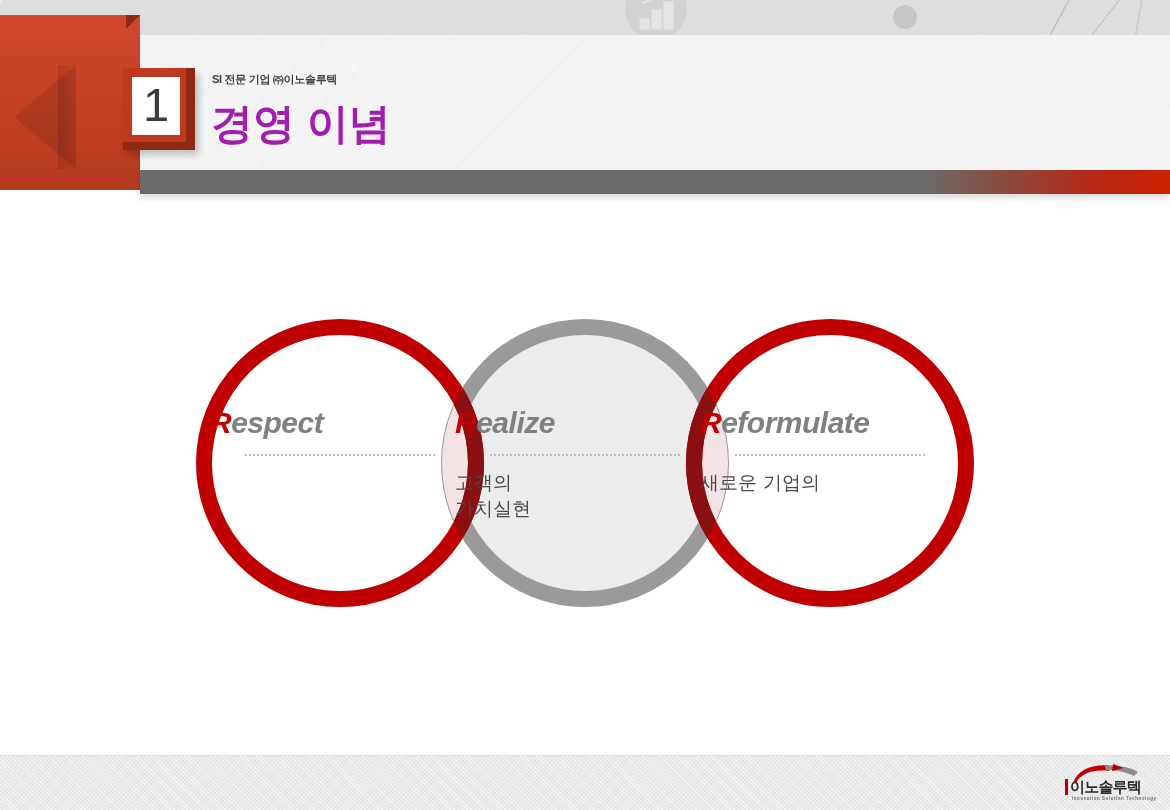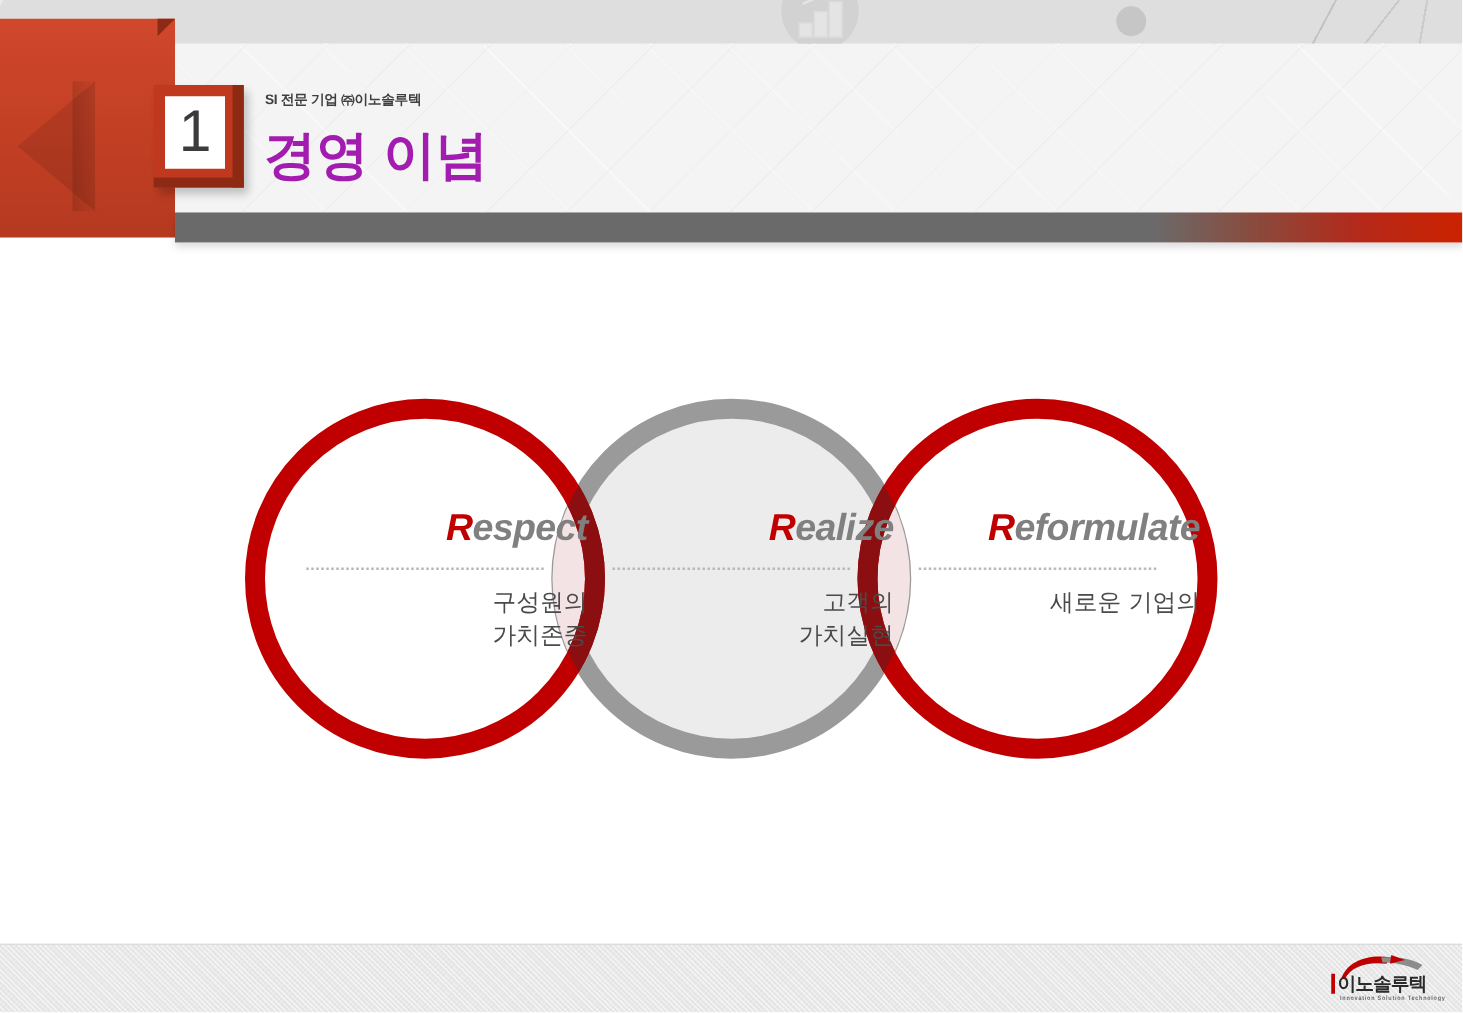--- a/index.html
+++ b/index.html
@@ -194,21 +194,21 @@
 
   
   .diagram {
     position: absolute;
     left: 0; top: 0;
     width: 1170px; height: 810px;
     pointer-events: none;
   }
   .circle-text {
     position: absolute;
-    text-align: right;
+    text-align: left;
     width: 260px;
   }
   .c-word {
     font-size: 30px;
     font-style: italic;
     font-weight: bold;
     color: #808080;
     letter-spacing: -0.5px;
     line-height: 1;
   }
@@ -350,24 +350,20 @@
 
     <g clip-path="url(#clipC)">
       <circle cx="340" cy="463" r="136" fill="none" stroke="#8b0f10" stroke-width="16"></circle>
       <circle cx="830" cy="463" r="136" fill="none" stroke="#8b0f10" stroke-width="16"></circle>
     </g>
   </svg>
 
   <div class="circle-text" style="left:210px; top:408px;">
     <div class="c-word"><span class="cap">R</span><span>espect</span></div>
     <div class="c-rule"></div>
-    <div class="c-desc">
-      <div>구성원의</div>
-      <div>가치존중</div>
-    </div>
   </div>
 
   <div class="circle-text" style="left:455px; top:408px;">
     <div class="c-word"><span class="cap">R</span><span>ealize</span></div>
     <div class="c-rule"></div>
     <div class="c-desc">
       <div>고객의</div>
       <div>가치실현</div>
     </div>
   </div>

